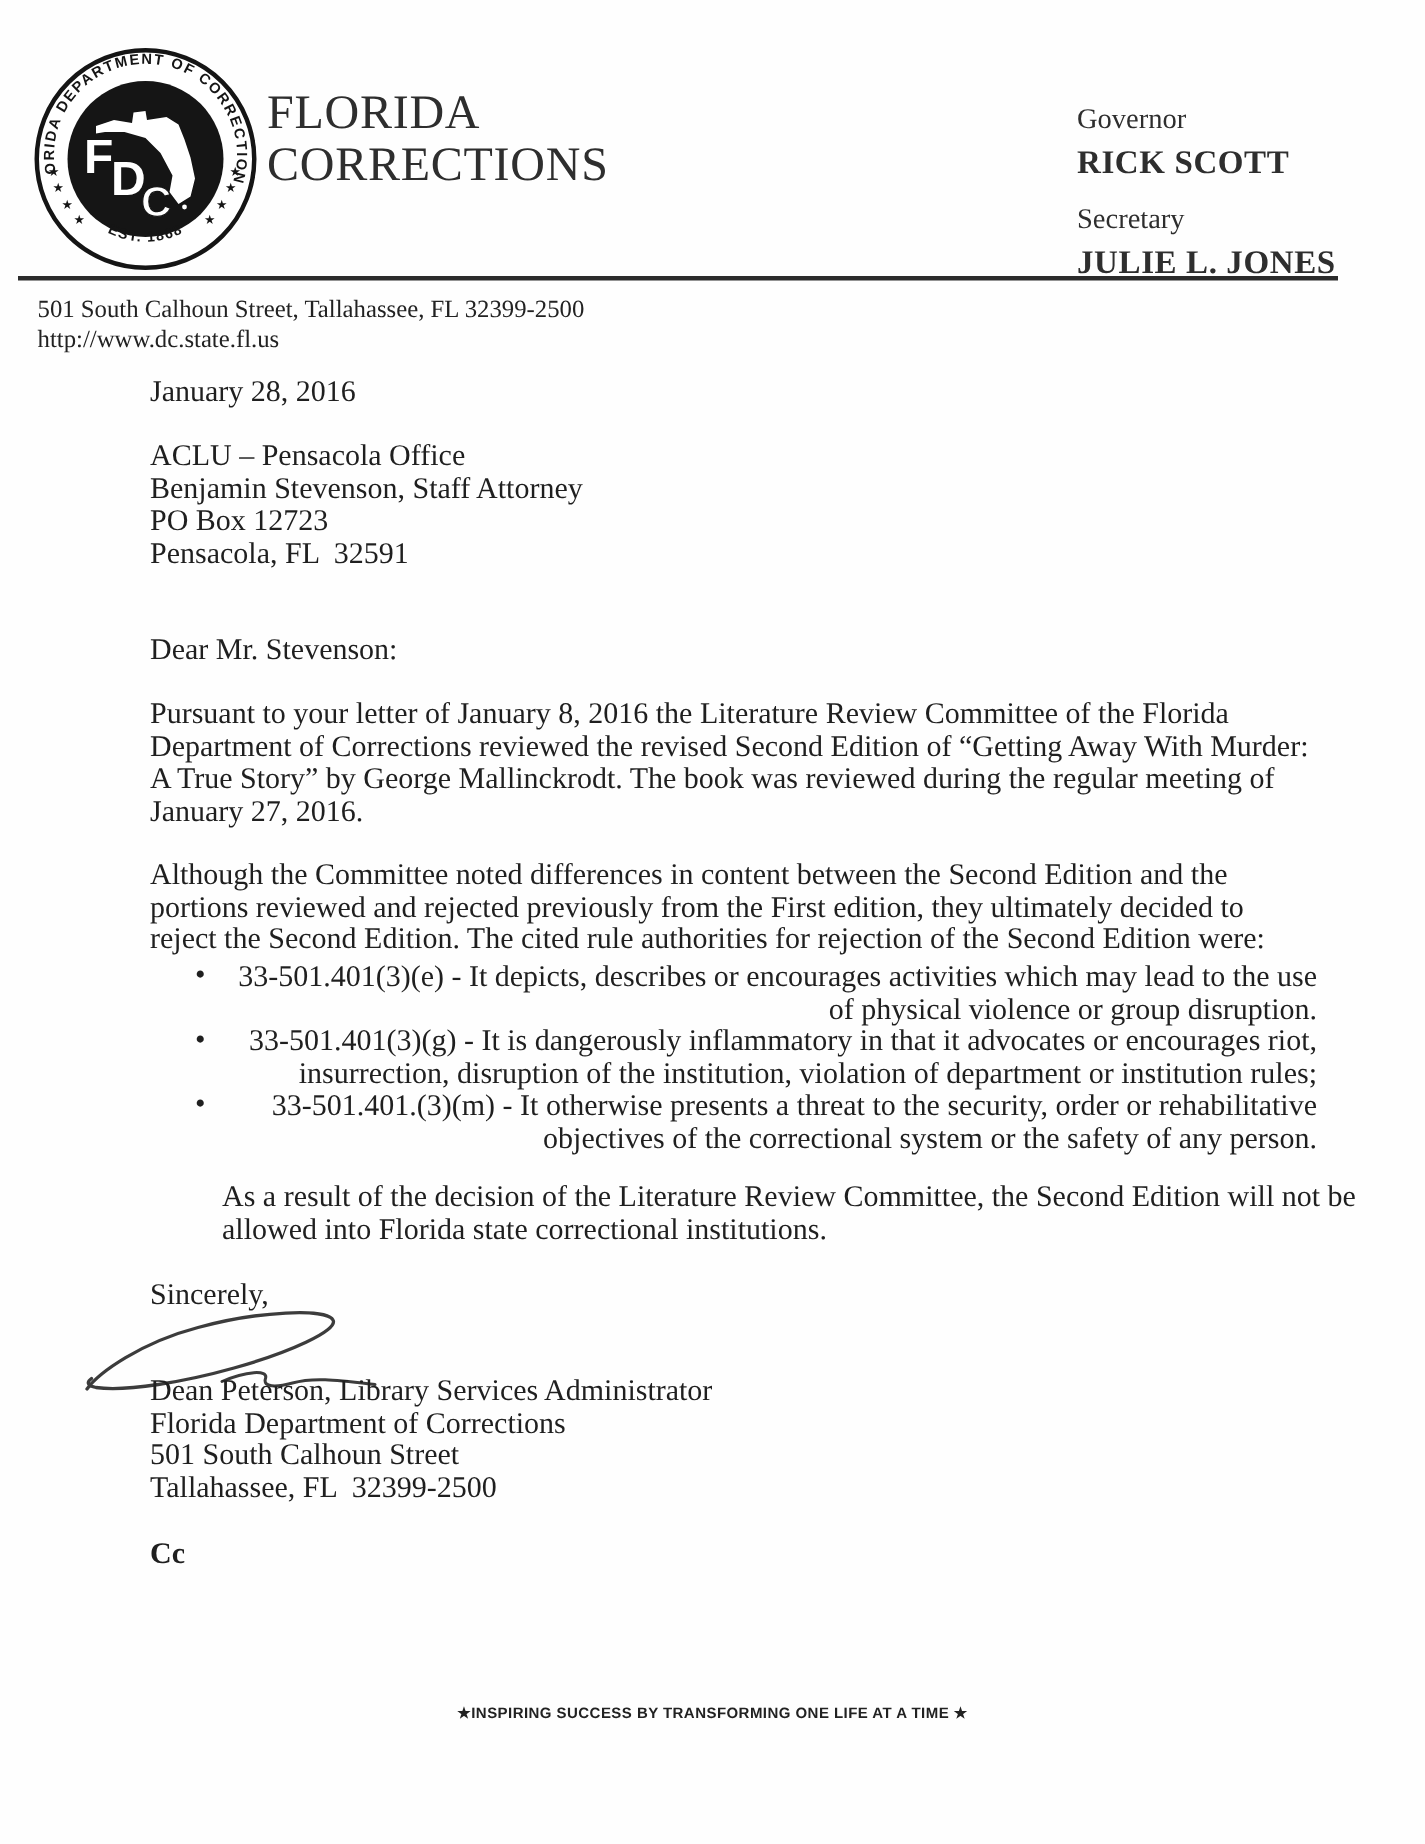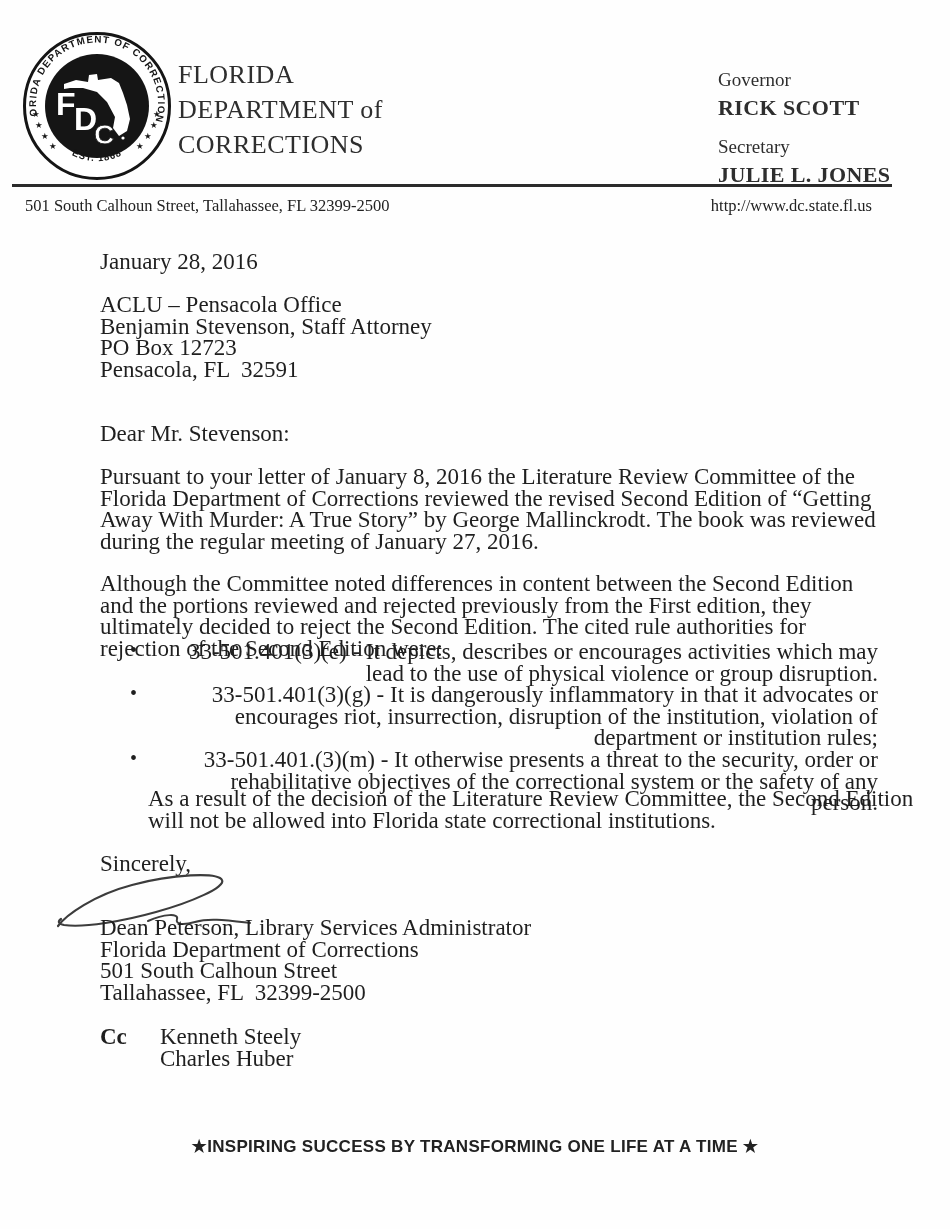--- a/index.html
+++ b/index.html
@@ -13,41 +13,41 @@
     overflow:hidden;
   }
 
   
   .logo {
     position:absolute; left:22px; top:31px;
     width:150px; height:150px;
   }
   .wordmark {
     position:absolute; left:178px; top:57px;
-    font-size:26px; line-height:35px; letter-spacing:0.5px;
+    font-size:32px; line-height:35px; letter-spacing:0.5px;
     color:#2e2e2e;
   }
   .officials {
     position:absolute; left:718px; top:69px;
     font-size:15px; color:#2e2e2e;
   }
   .officials .title { font-size:19px; margin-bottom:4px; }
   .officials .name  { font-size:22px; font-weight:bold; letter-spacing:0.4px; margin-bottom:15px; }
   .rule {
     position:absolute; left:12px; top:184px;
     width:880px; height:3px; background:#2b2b2b;
   }
   .addr-row {
     position:absolute; left:25px; top:196px; width:847px;
     display:flex; justify-content:space-between;
-    font-size:16.5px; color:#222;
+    font-size:16.5px; color:#222;flex-direction:column;
   }
 
   
-  .body-text { font-size:23px; line-height:21.6px; color:#1f1f1f; }
+  .body-text { font-size:20px; line-height:21.6px; color:#1f1f1f; }
   .abs { position:absolute; left:100px; width:778px; }
   .prewrap { white-space:pre-wrap; }
 
   .date-line      { top:251px; }
   .recipient      { top:294px; }
   .salutation     { top:423px; }
   .para1          { top:466px; }
   .para2          { top:573px; }
   .bullets        { top:641px; }
   .para3          { top:788px;margin-left:48px; }
@@ -66,21 +66,21 @@
   .signature-svg { position:absolute; left:52px; top:872px; }
 
   .cc-block .cc-label { width:60px;font-weight:bold; }
   .cc-block .cc-names div { margin:0; }
 
   
   .footer {
     position:absolute; left:0; top:1136px; width:100%;
     text-align:center;
     font-family:"Liberation Sans", sans-serif;
-    font-weight:bold; font-size:17px; letter-spacing:0.3px;
+    font-weight:bold; font-size:10px; letter-spacing:0.3px;
     color:#222;
   }
 </style>
 </head>
 <body>
 
 <div class="page">
 
   <svg class="logo" viewBox="0 0 150 150">
     <circle cx="75" cy="75" r="72.5" fill="#ffffff" stroke="#151515" stroke-width="3"></circle>
@@ -112,21 +112,20 @@
 
     <g font-family="Liberation Sans, sans-serif" font-weight="bold">
       <text x="34" y="84" font-size="32" fill="#ffffff">F</text>
       <text x="52" y="99" font-size="32" fill="#ffffff">D</text>
       <text x="72" y="113" font-size="28" fill="#ffffff" stroke="#151515" stroke-width="0.8">C</text>
     </g>
   </svg>
 
   <div class="wordmark">
     <div>FLORIDA</div>
-    <div>DEPARTMENT of</div>
     <div>CORRECTIONS</div>
   </div>
 
   <div class="officials">
     <div class="title">Governor</div>
     <div class="name">RICK SCOTT</div>
     <div class="title">Secretary</div>
     <div class="name">JULIE L. JONES</div>
   </div>
 
@@ -171,21 +170,17 @@
 
   <div class="abs body-text signer">
     <div>Dean Peterson, Library Services Administrator</div>
     <div>Florida Department of Corrections</div>
     <div>501 South Calhoun Street</div>
     <div class="prewrap">Tallahassee, FL  32399-2500</div>
   </div>
 
   <div class="abs body-text cc-block">
     <div class="cc-label">Cc</div>
-    <div class="cc-names">
-      <div>Kenneth Steely</div>
-      <div>Charles Huber</div>
-    </div>
   </div>
 
   <div class="footer">★INSPIRING SUCCESS BY TRANSFORMING ONE LIFE AT A TIME ★</div>
 
 </div>
 
 </body></html>

